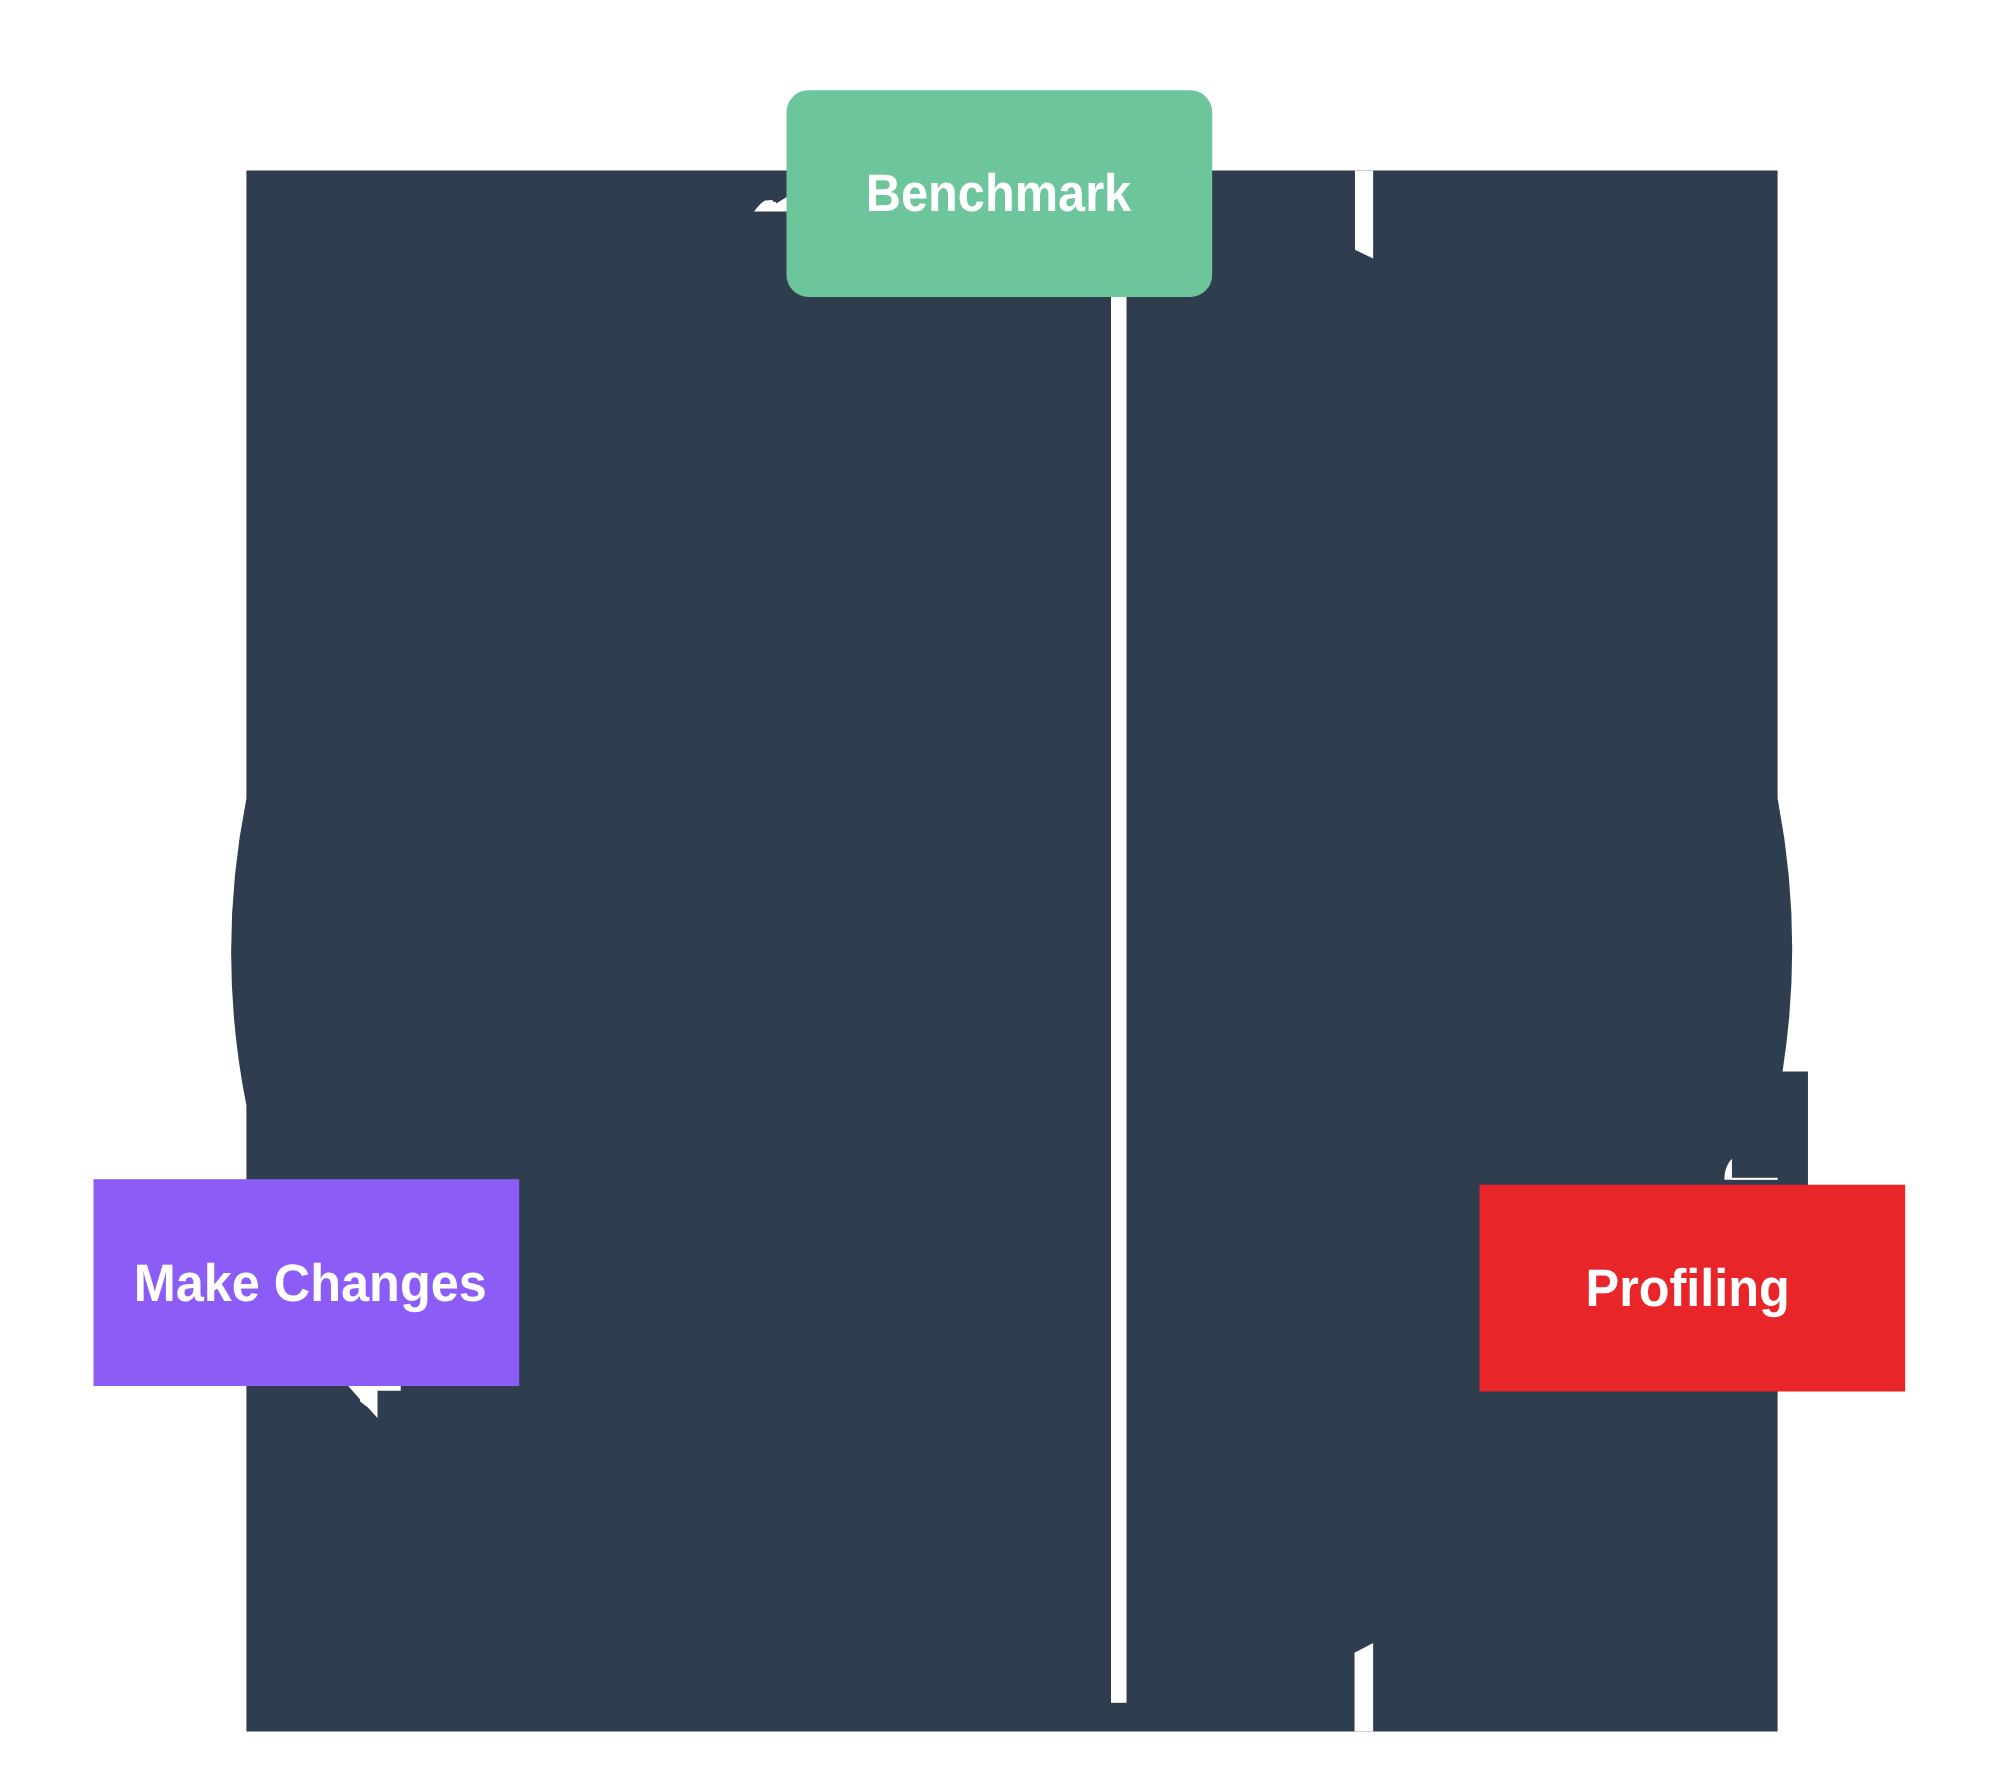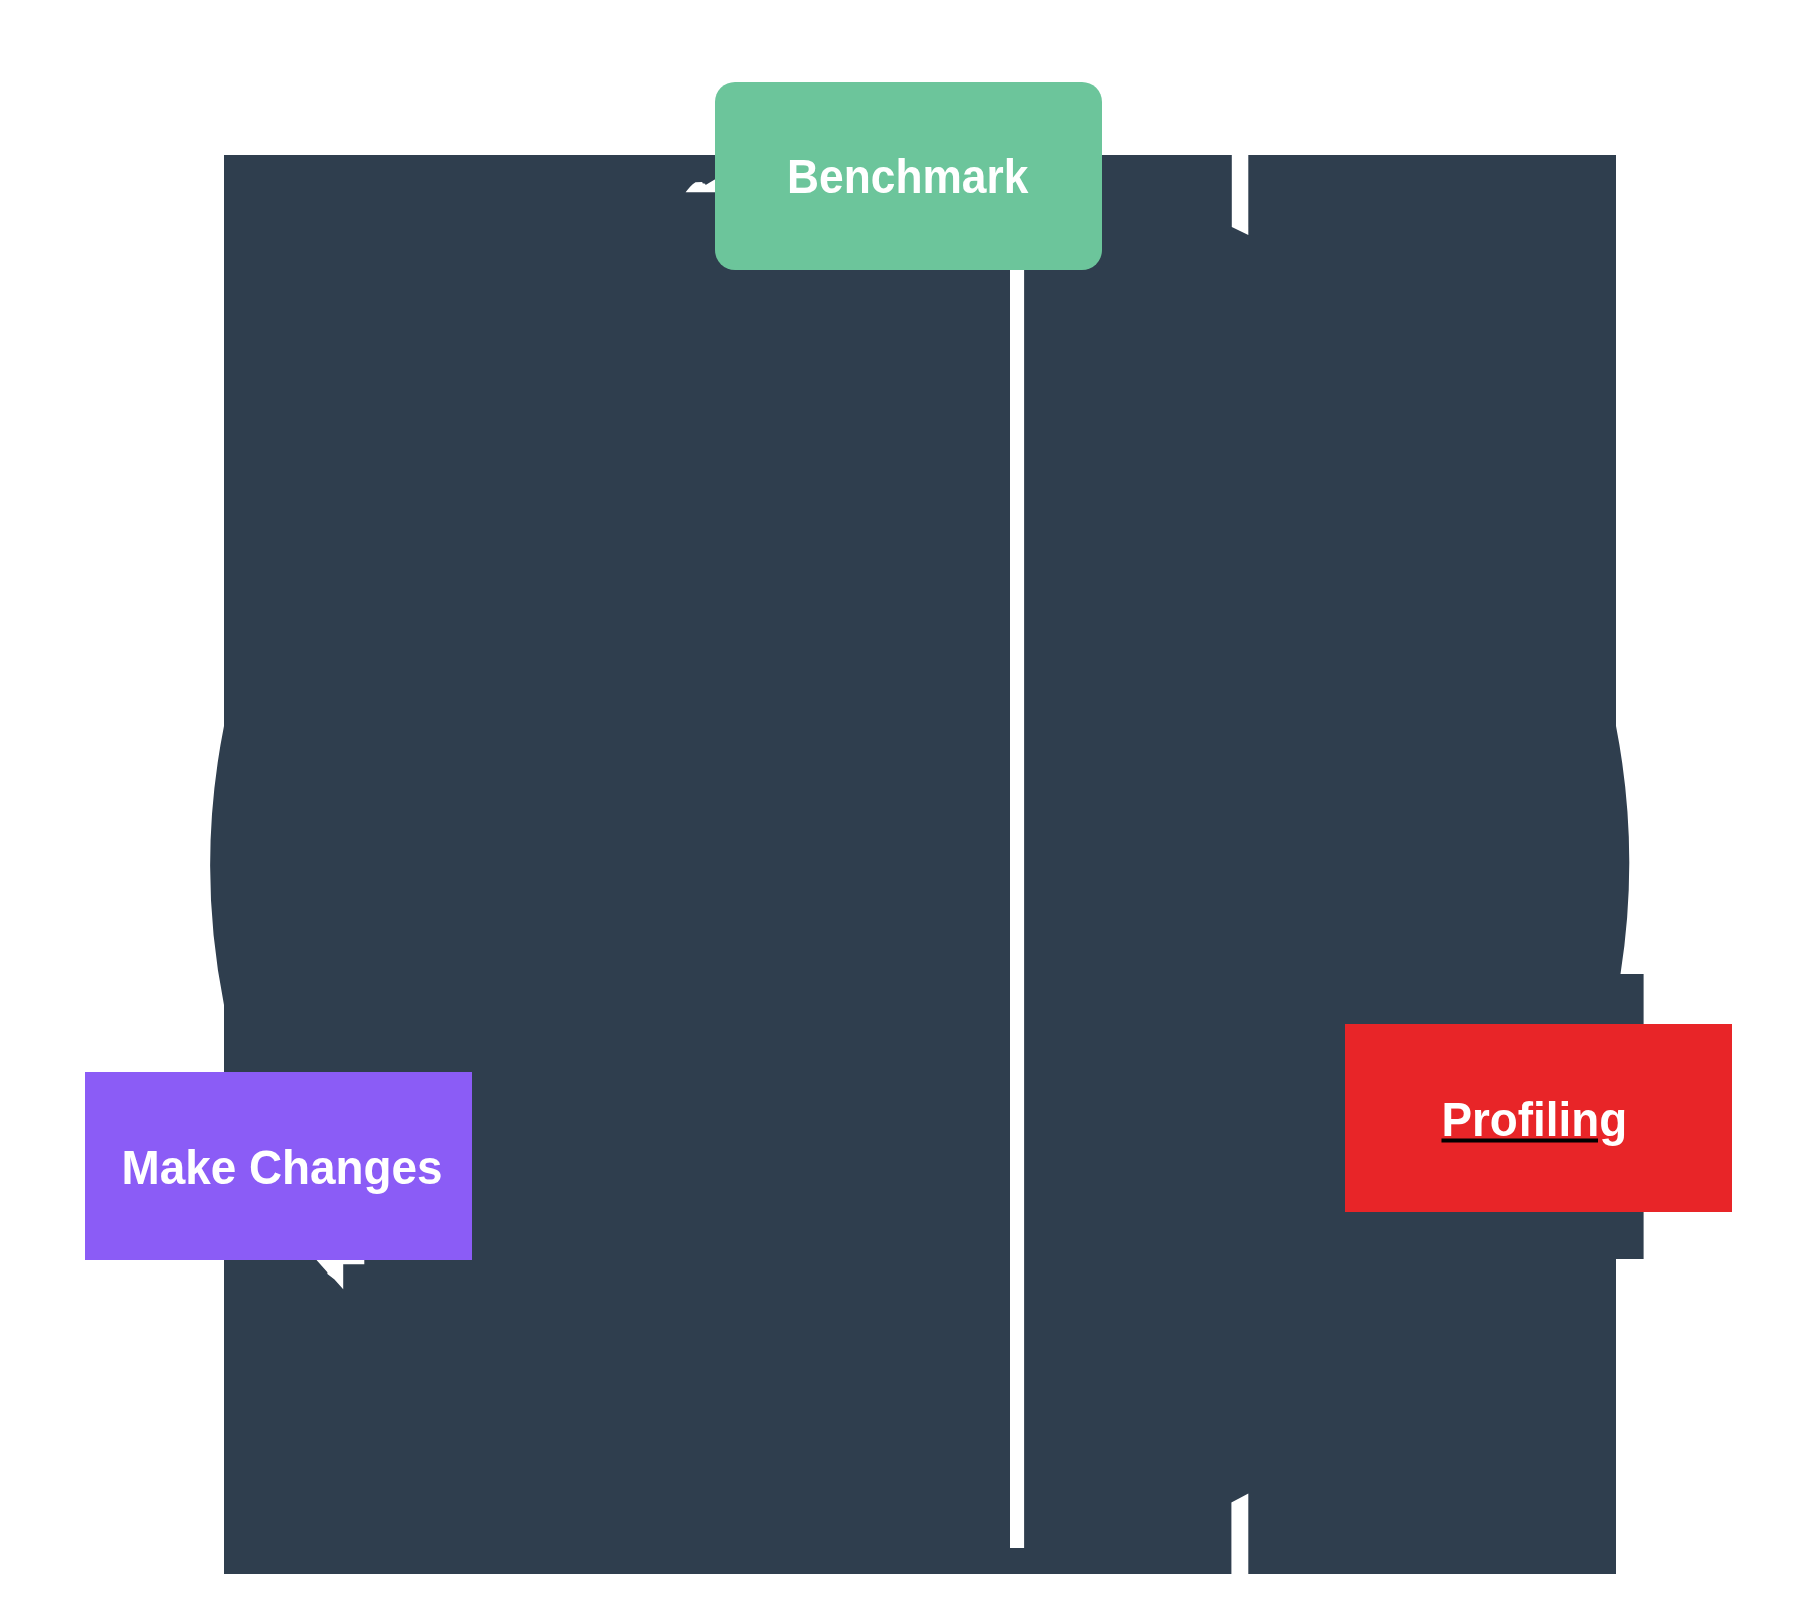--- a/index.html
+++ b/index.html
@@ -9,21 +9,21 @@
   .stage{position:relative;width:1808px;height:1620px;background:#ffffff;
          overflow:hidden;}
   .cycle-graphic{position:absolute;left:0;top:0;width:1808px;height:1620px;display:block;}
   .label{position:absolute;display:flex;align-items:center;justify-content:center;}
   .label-text{color:#ffffff;font-weight:700;font-size:48px;line-height:1;
               white-space:pre;display:inline-block;}
   #label-benchmark{left:714.8px;top:81.8px;width:387.3px;height:188.4px;border-radius:20px;}
   #label-benchmark .label-text{transform:translate(-1px,1.2px) scaleX(0.923);}
   #label-make-changes{left:85px;top:1071.8px;width:387.1px;height:188.2px;}
   #label-make-changes .label-text{transform:translate(4px,1.5px) scaleX(0.955);}
-  #label-profiling{left:1344.8px;top:1024px;width:387.1px;height:188.2px;text-decoration:underline;}
+  #label-profiling{left:1344.8px;top:1077px;width:387.1px;height:188.2px;}
   #label-profiling .label-text{transform:translate(-4px,1.5px) scaleX(0.954);}
 </style>
 </head>
 <body style="background: rgb(255, 255, 255);">
 
 <div class="stage">
 
   <svg class="cycle-graphic" viewBox="0 0 1808 1620">
 
     <path fill="#2f3e4e" d="M224,155 L1616,155 L1616,726

